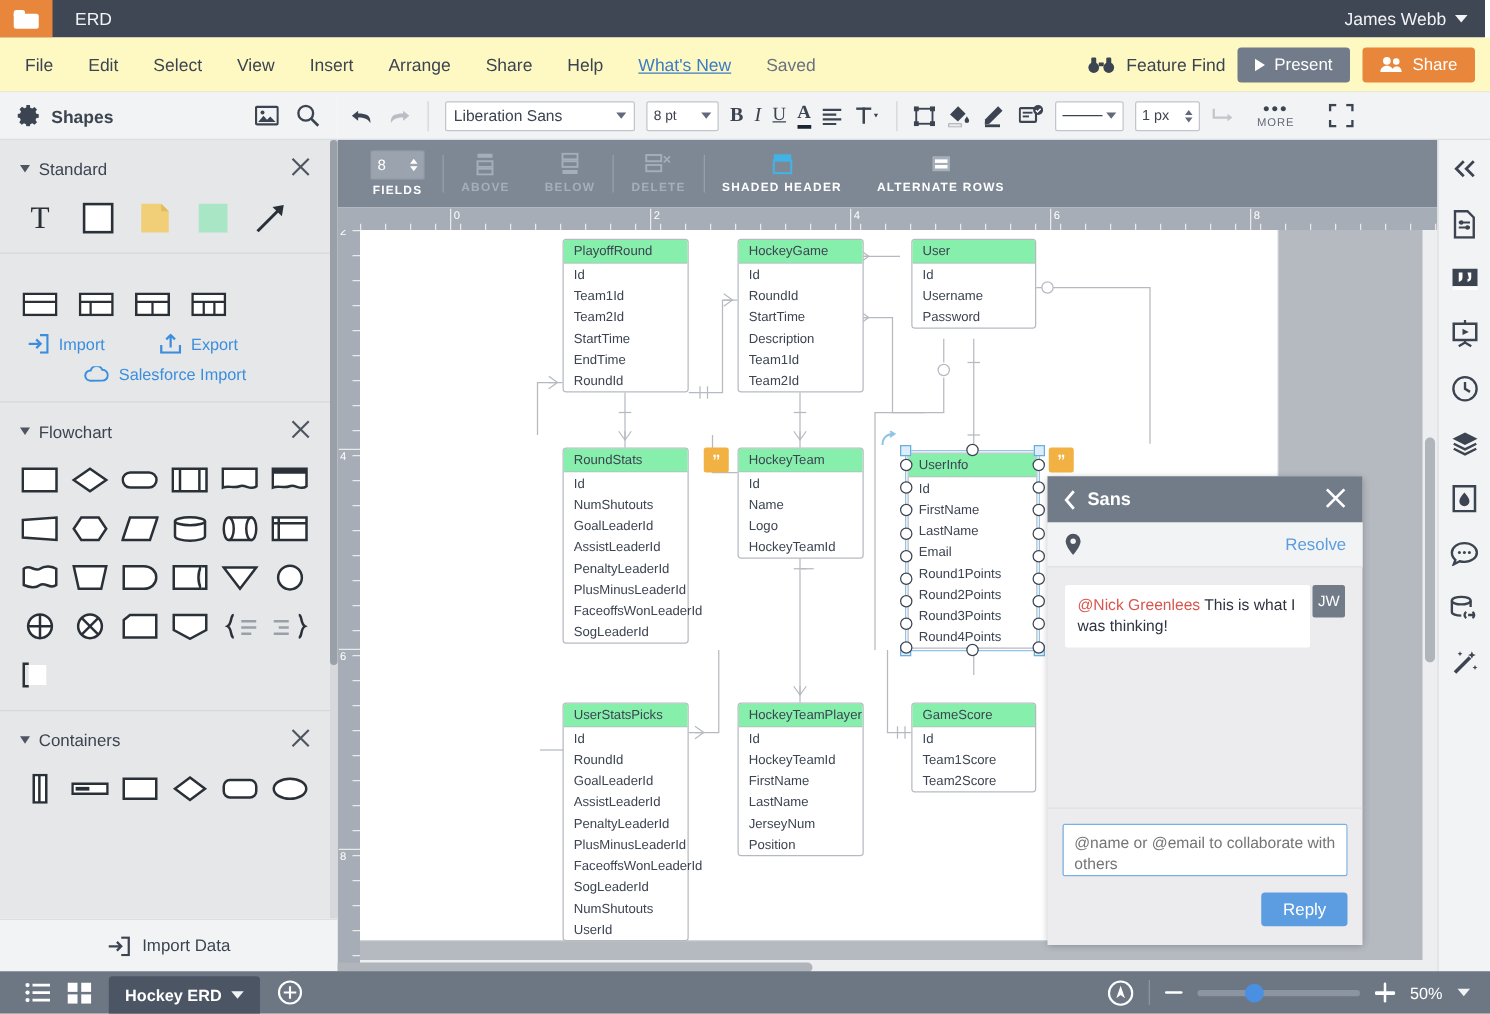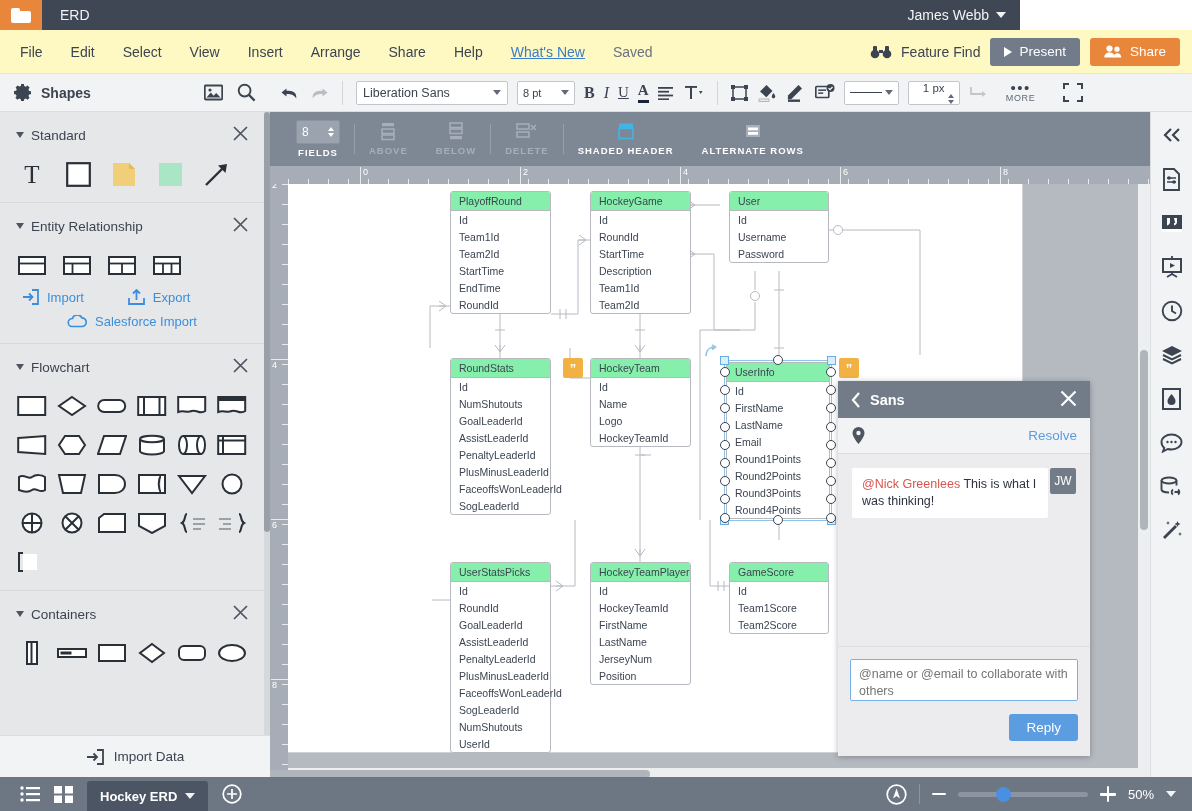--- a/index.html
+++ b/index.html
@@ -7,21 +7,21 @@
   body {
     font-family: "Liberation Sans", sans-serif;
     font-size: 13px;
     color: #3c4451;
     background:#fff;
   }
   #app { position:relative; width:1192px; height:811px; }
 
   
   .titlebar {
-    position:absolute; left:0; top:0; width:1020px; height:30px;
+    position:absolute; left:0; top:0; width:1188px; height:30px;
     background:#3f4754; color:#fff; display:flex; align-items:center;
   }
   .folder-chip {
     width:42px; height:30px; background:#e8863c;
     display:flex; align-items:center; justify-content:center;
   }
   .folder-glyph { width:20px; height:15px; position:relative; }
   .folder-glyph:before {
     content:""; position:absolute; left:0; top:3px; width:20px; height:12px;
     background:#fff; border-radius:0 2px 2px 2px;
@@ -90,21 +90,21 @@
   .tb-u { text-decoration:underline; font-size:15px; font-family:"Liberation Serif", serif; cursor:pointer; }
   .tb-a { position:relative; font-size:15px; font-family:"Liberation Serif", serif; font-weight:bold; cursor:pointer; padding-bottom:4px; }
   .tb-a:after { content:""; position:absolute; left:0; bottom:0; width:100%; height:3px; background:#1b2433; }
   .line-select {
     width:55px; height:24px; border:1px solid #c2c6cc; background:#fff; border-radius:2px;
     display:flex; align-items:center; padding:0 5px; gap:3px;
   }
   .line-sample { width:32px; height:1px; background:#3c4451; }
   .px-select {
     width:52px; height:24px; border:1px solid #c2c6cc; background:#fff; border-radius:2px;
-    display:flex; align-items:center; padding:0 5px; font-size:11.5px;flex-direction:column;
+    display:flex; align-items:center; padding:0 5px; font-size:11.5px;
   }
   .stepper { margin-left:auto; display:flex; flex-direction:column; gap:2px; }
   .stp-u { width:0;height:0;border-left:3.5px solid transparent;border-right:3.5px solid transparent;border-bottom:4px solid #62697a; }
   .stp-d { width:0;height:0;border-left:3.5px solid transparent;border-right:3.5px solid transparent;border-top:4px solid #62697a; }
   .more-btn { display:flex; flex-direction:column; align-items:center; gap:1px; cursor:pointer; margin-left:6px; }
   .more-dots { font-size:15px; letter-spacing:1.5px; color:#3c4451; line-height:9px; }
   .more-lbl { font-size:9px; letter-spacing:.7px; color:#62697a; }
 
   
   .ctxbar {
@@ -779,29 +779,20 @@
         <div class="sb-shape">
           <svg width="25" height="25">
               <path d="M2 23L21 4" stroke="#2a3038" stroke-width="2.4"></path>
               <path d="M23 2l-1.5 9-7.5-7.5z" fill="#2a3038"></path>
             </svg>
         </div>
       </div>
     </div>
 
     <div class="sb-section">
-      <div class="sb-head">
-        <span class="sb-tri"></span>
-        <span class="sb-name">Entity Relationship</span>
-        <span class="sb-x">
-          <svg width="15" height="15" viewBox="0 0 15 15">
-              <path d="M1 1l13 13M14 1L1 14" stroke="#4e5561" stroke-width="1.7"></path>
-            </svg>
-        </span>
-      </div>
       <div class="sb-grid" style="gap:12px 13px">
         <div class="sb-shape">
           <svg width="28" height="19">
               <rect x="1" y="1" width="26" height="17" fill="#fff" stroke="#2a3038" stroke-width="2"></rect>
               <line x1="1" y1="7.5" x2="27" y2="7.5" stroke="#2a3038" stroke-width="1.8"></line>
             </svg>
         </div>
         <div class="sb-shape">
           <svg width="28" height="19">
               <rect x="1" y="1" width="26" height="17" fill="#fff" stroke="#2a3038" stroke-width="2"></rect>

